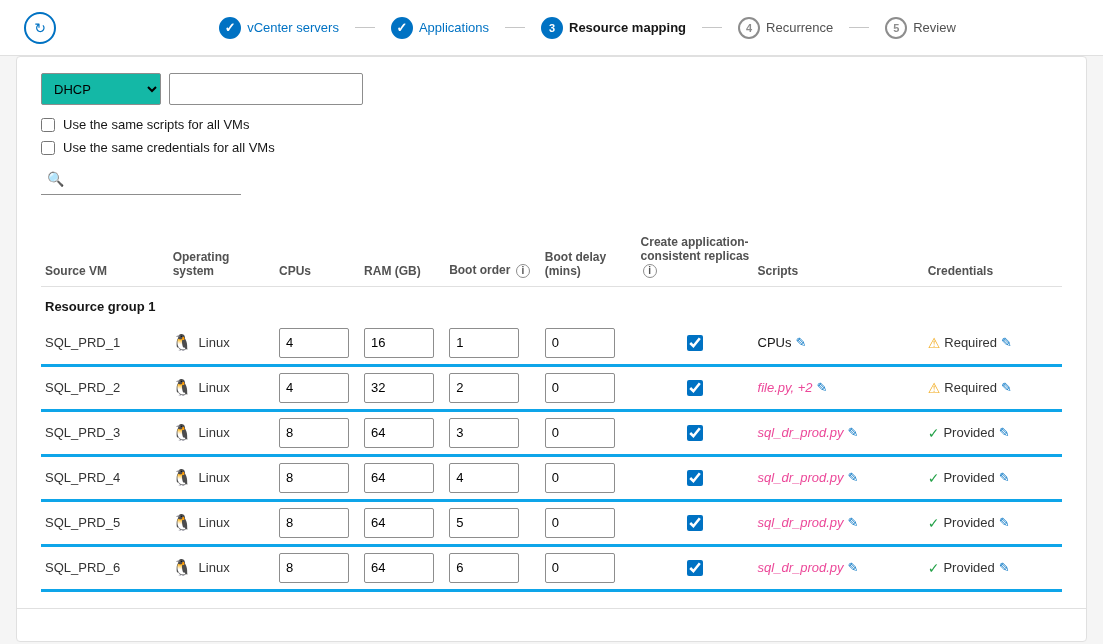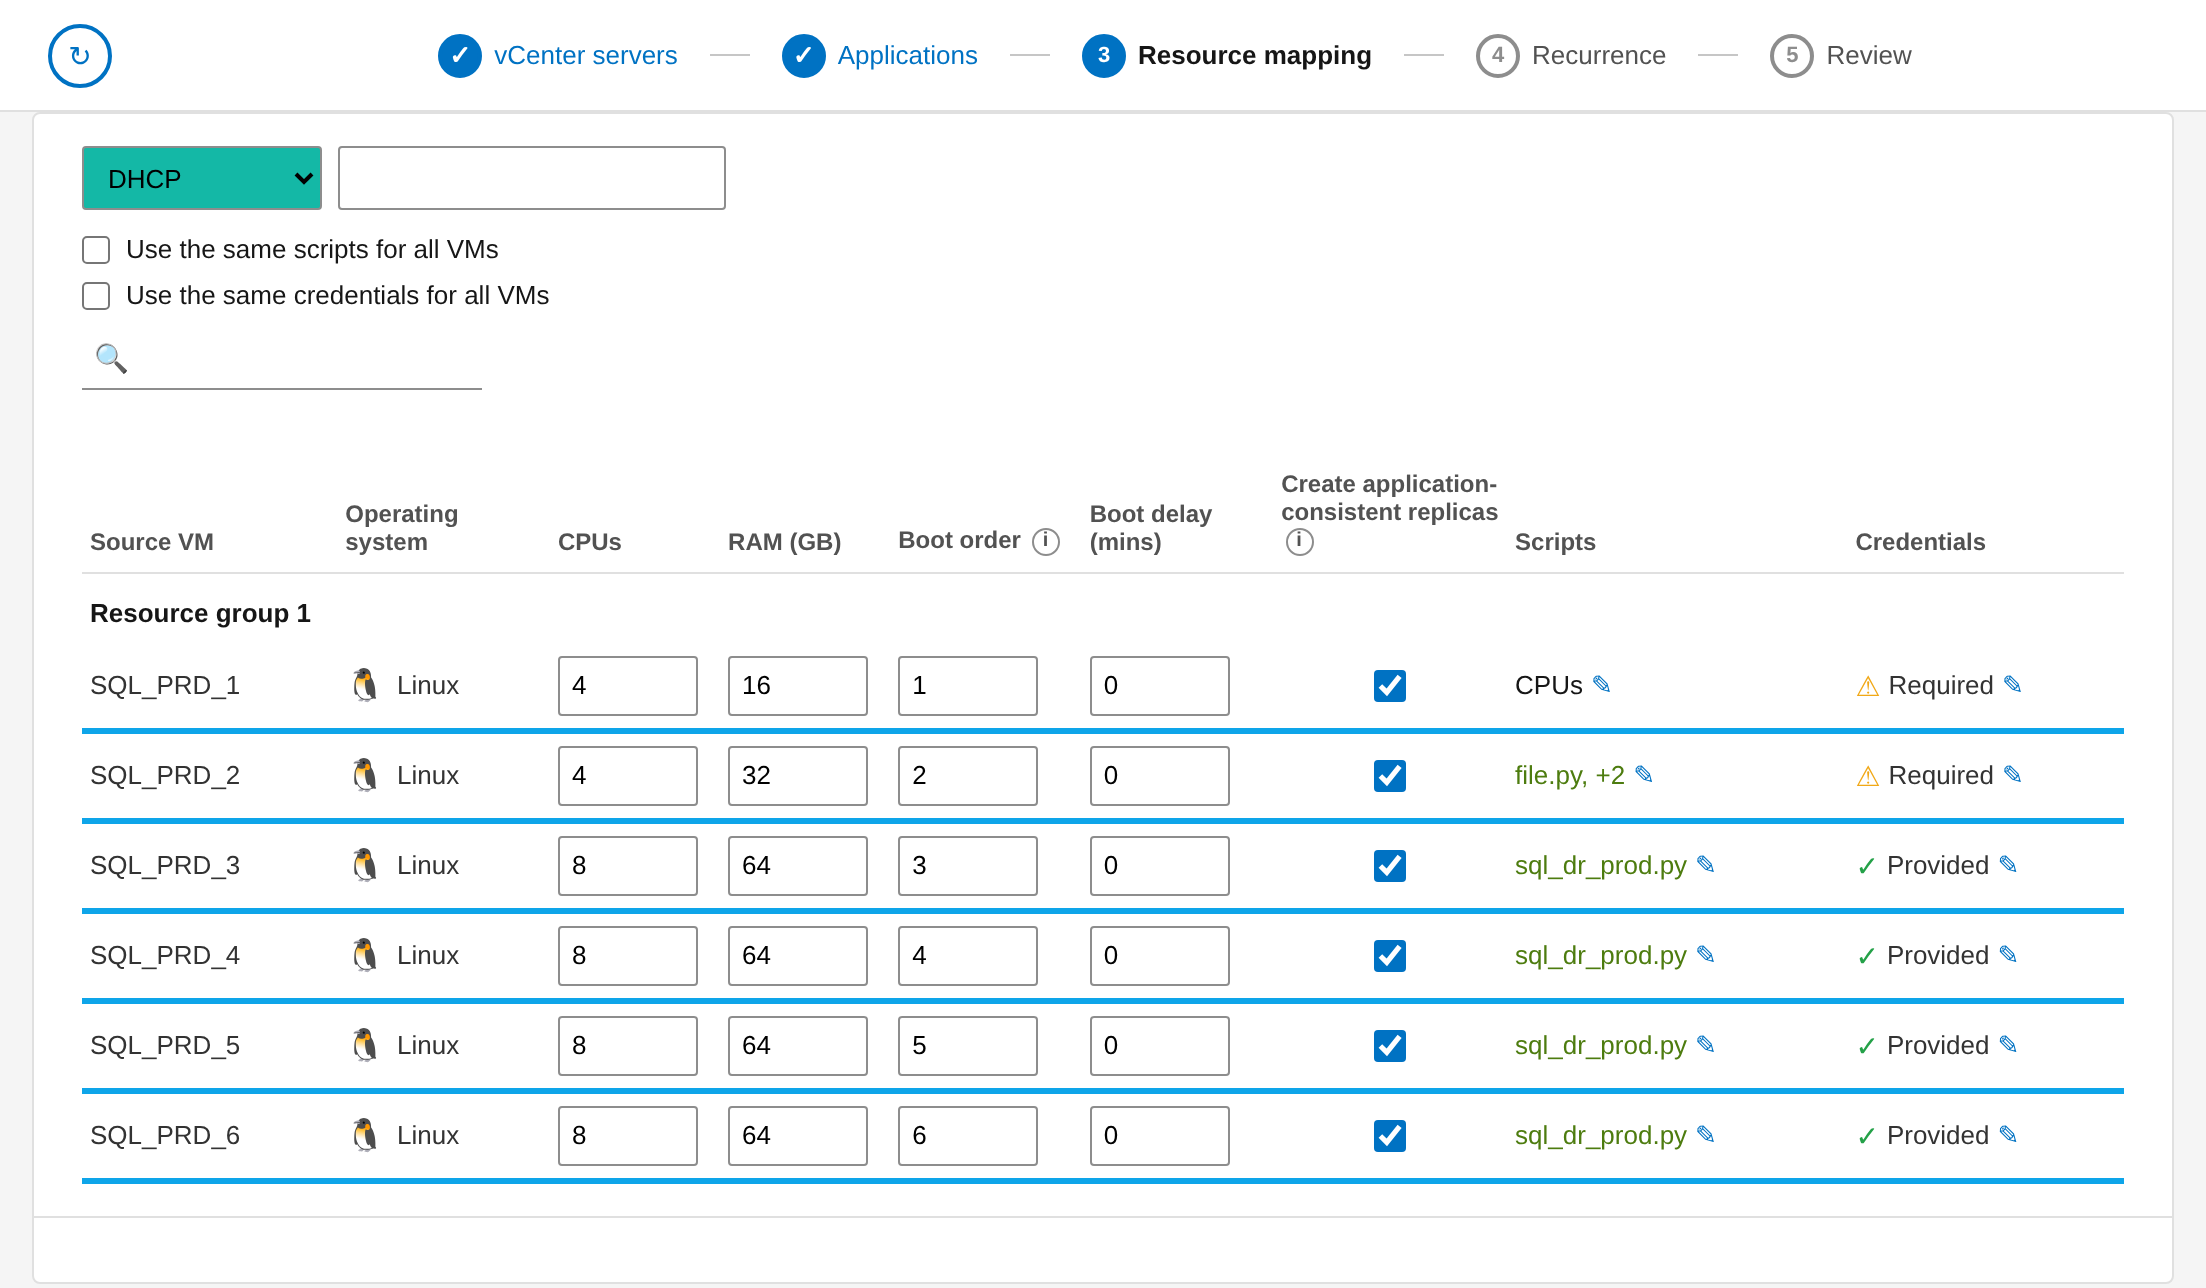--- a/index.html
+++ b/index.html
@@ -53,21 +53,21 @@
 
     .cell-input { width: 70px; height: 30px; border: 1px solid #8d8d8d; border-radius: 2px; padding: 0 6px; font-size: 13px; text-align: left; }
     .os-cell { display: flex; align-items: center; gap: 6px; }
     .linux-icon { font-size: 16px; }
 
     .checkbox-cell { display: flex; justify-content: center; }
     .blue-checkbox { width: 16px; height: 16px; accent-color: #0072c3; }
 
     .script-cell { display: flex; align-items: center; gap: 4px; font-size: 13px; color: #161616; }
     .edit-icon { color: #0072c3; cursor: pointer; font-size: 13px; }
-    .link-text { color: #4d7c0f; cursor: pointer; }
+    .link-text { color: #ec4899; cursor: pointer; font-style: italic; }
 
     .cred-cell { display: flex; align-items: center; gap: 4px; font-size: 13px; }
     .warning-icon { color: #f1a817; font-size: 14px; }
     .success-icon { color: #24a148; font-size: 14px; }
 
     
     .datastores-row { padding: 16px 24px; border-top: 1px solid #e0e0e0; display: flex; align-items: center; justify-content: space-between; cursor: pointer; }
 
     .col-source { width: 120px; }
     .col-os { width: 100px; }

